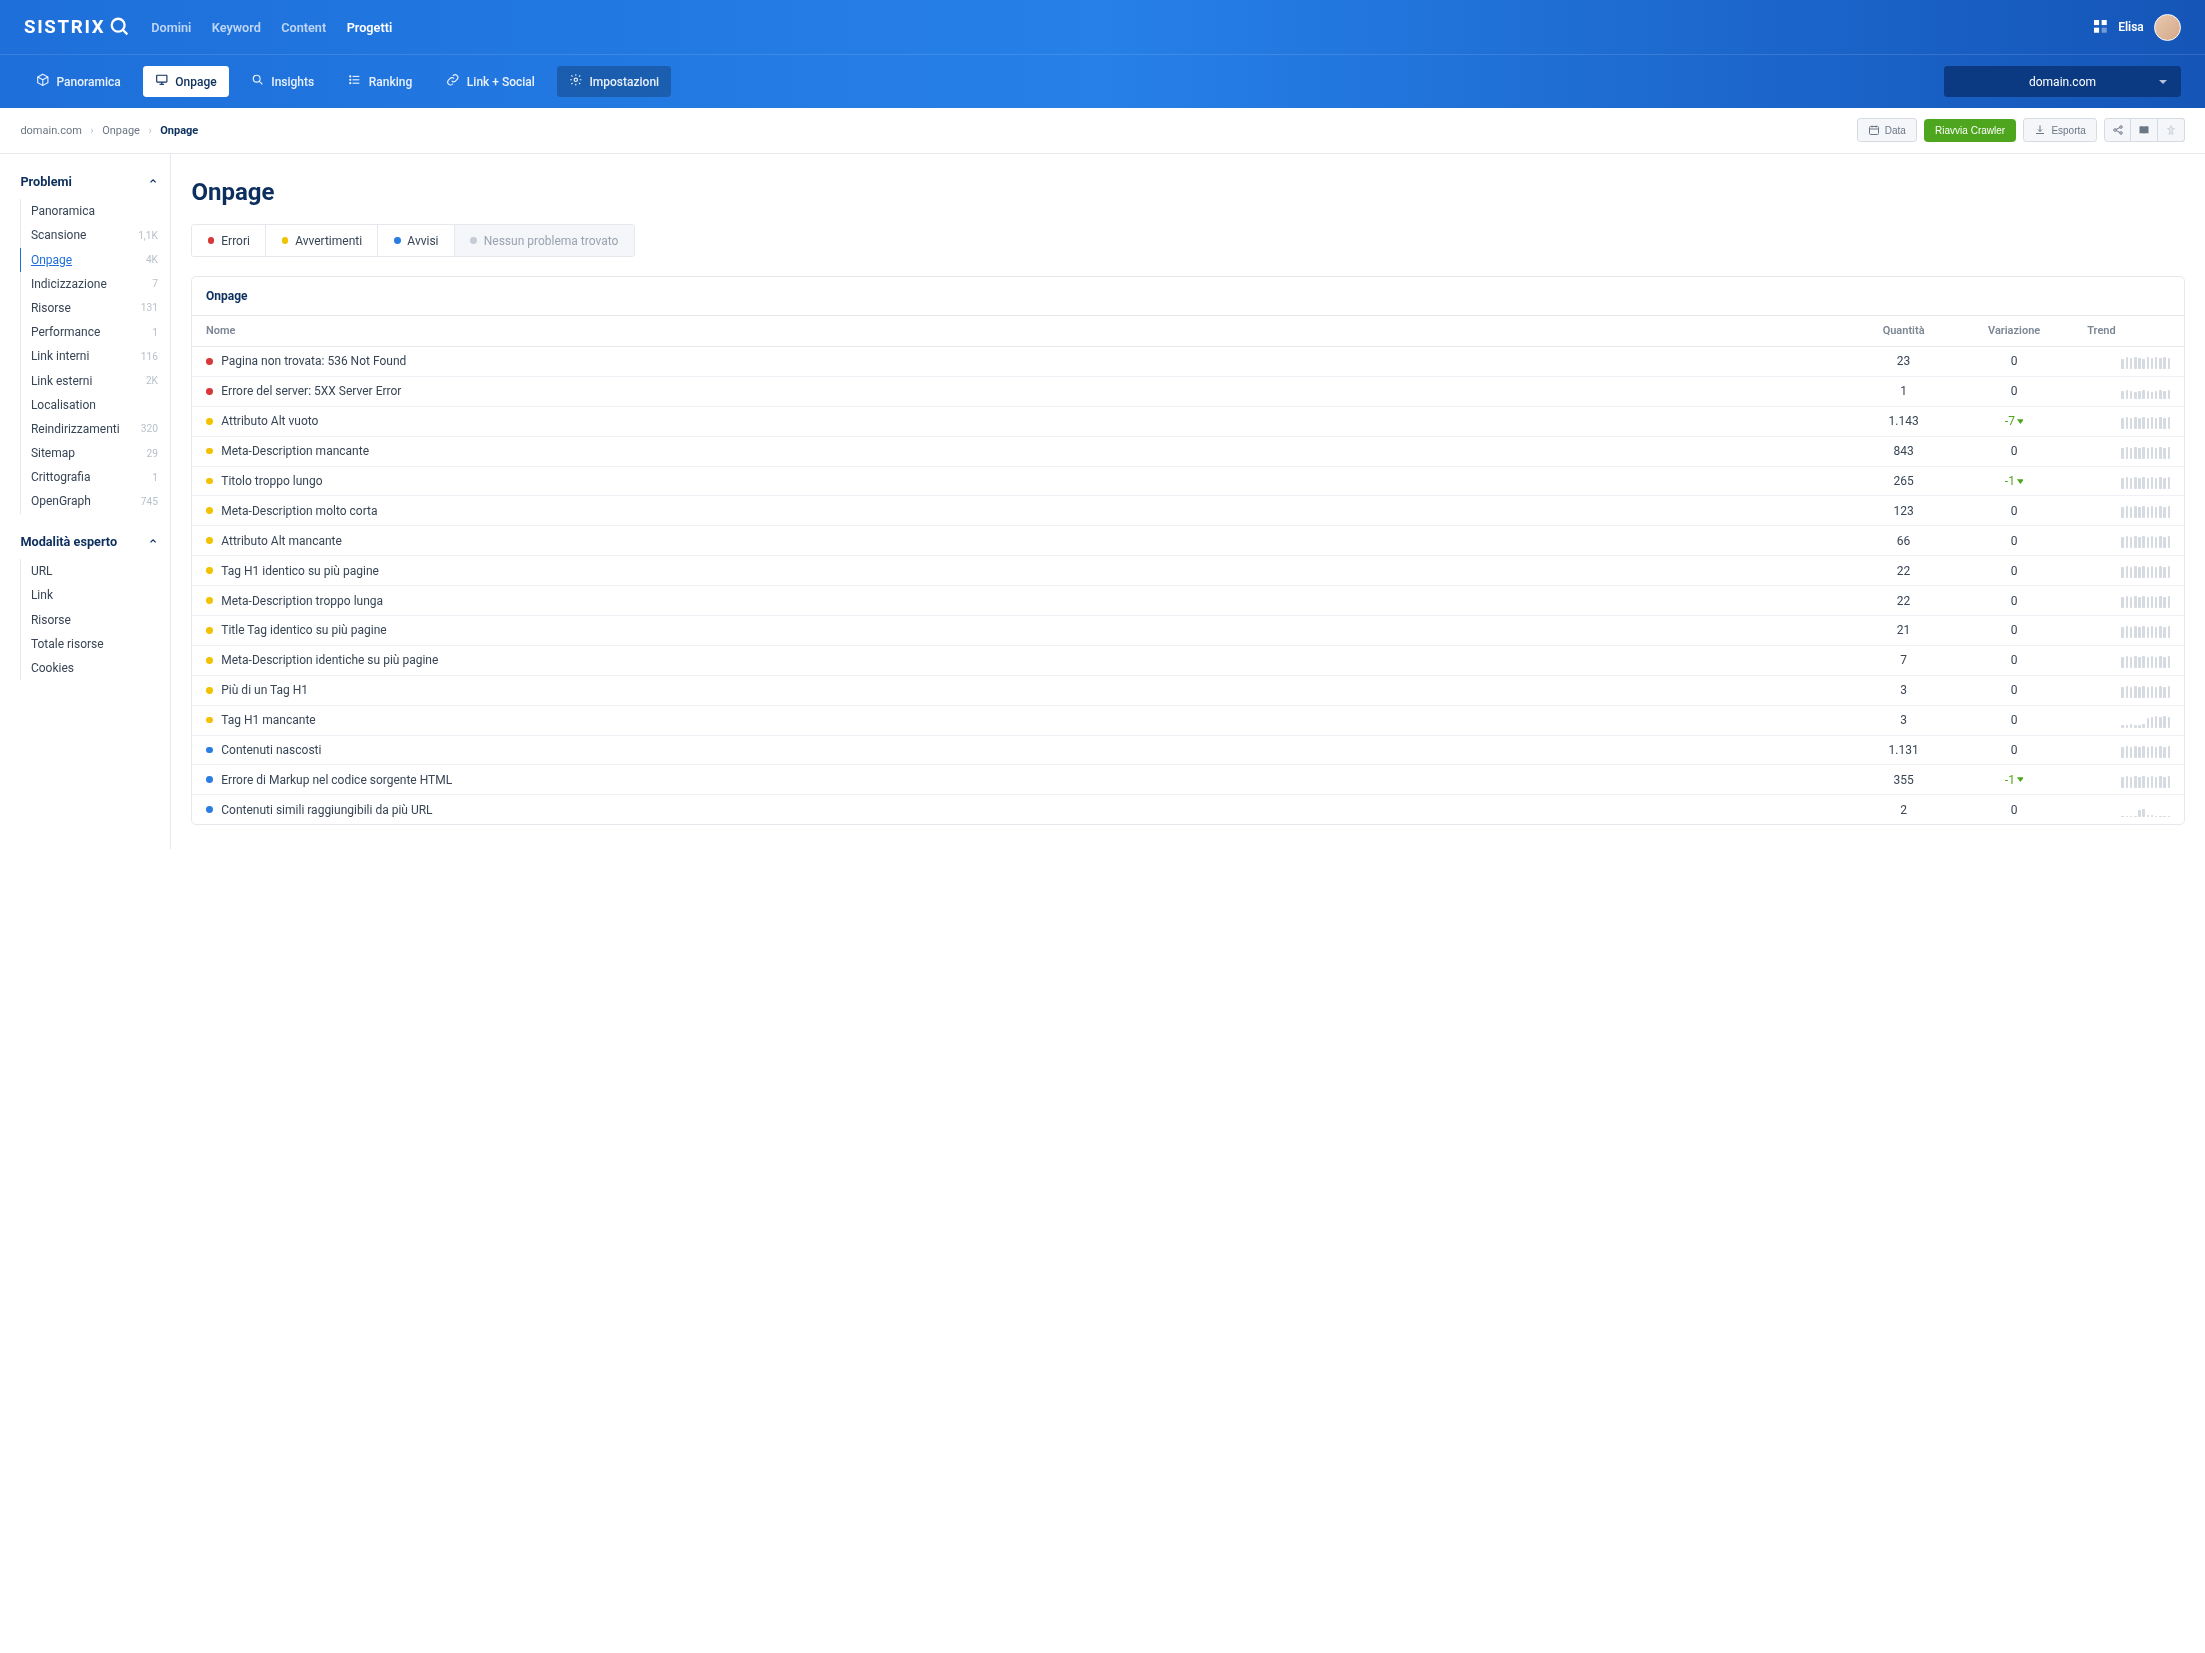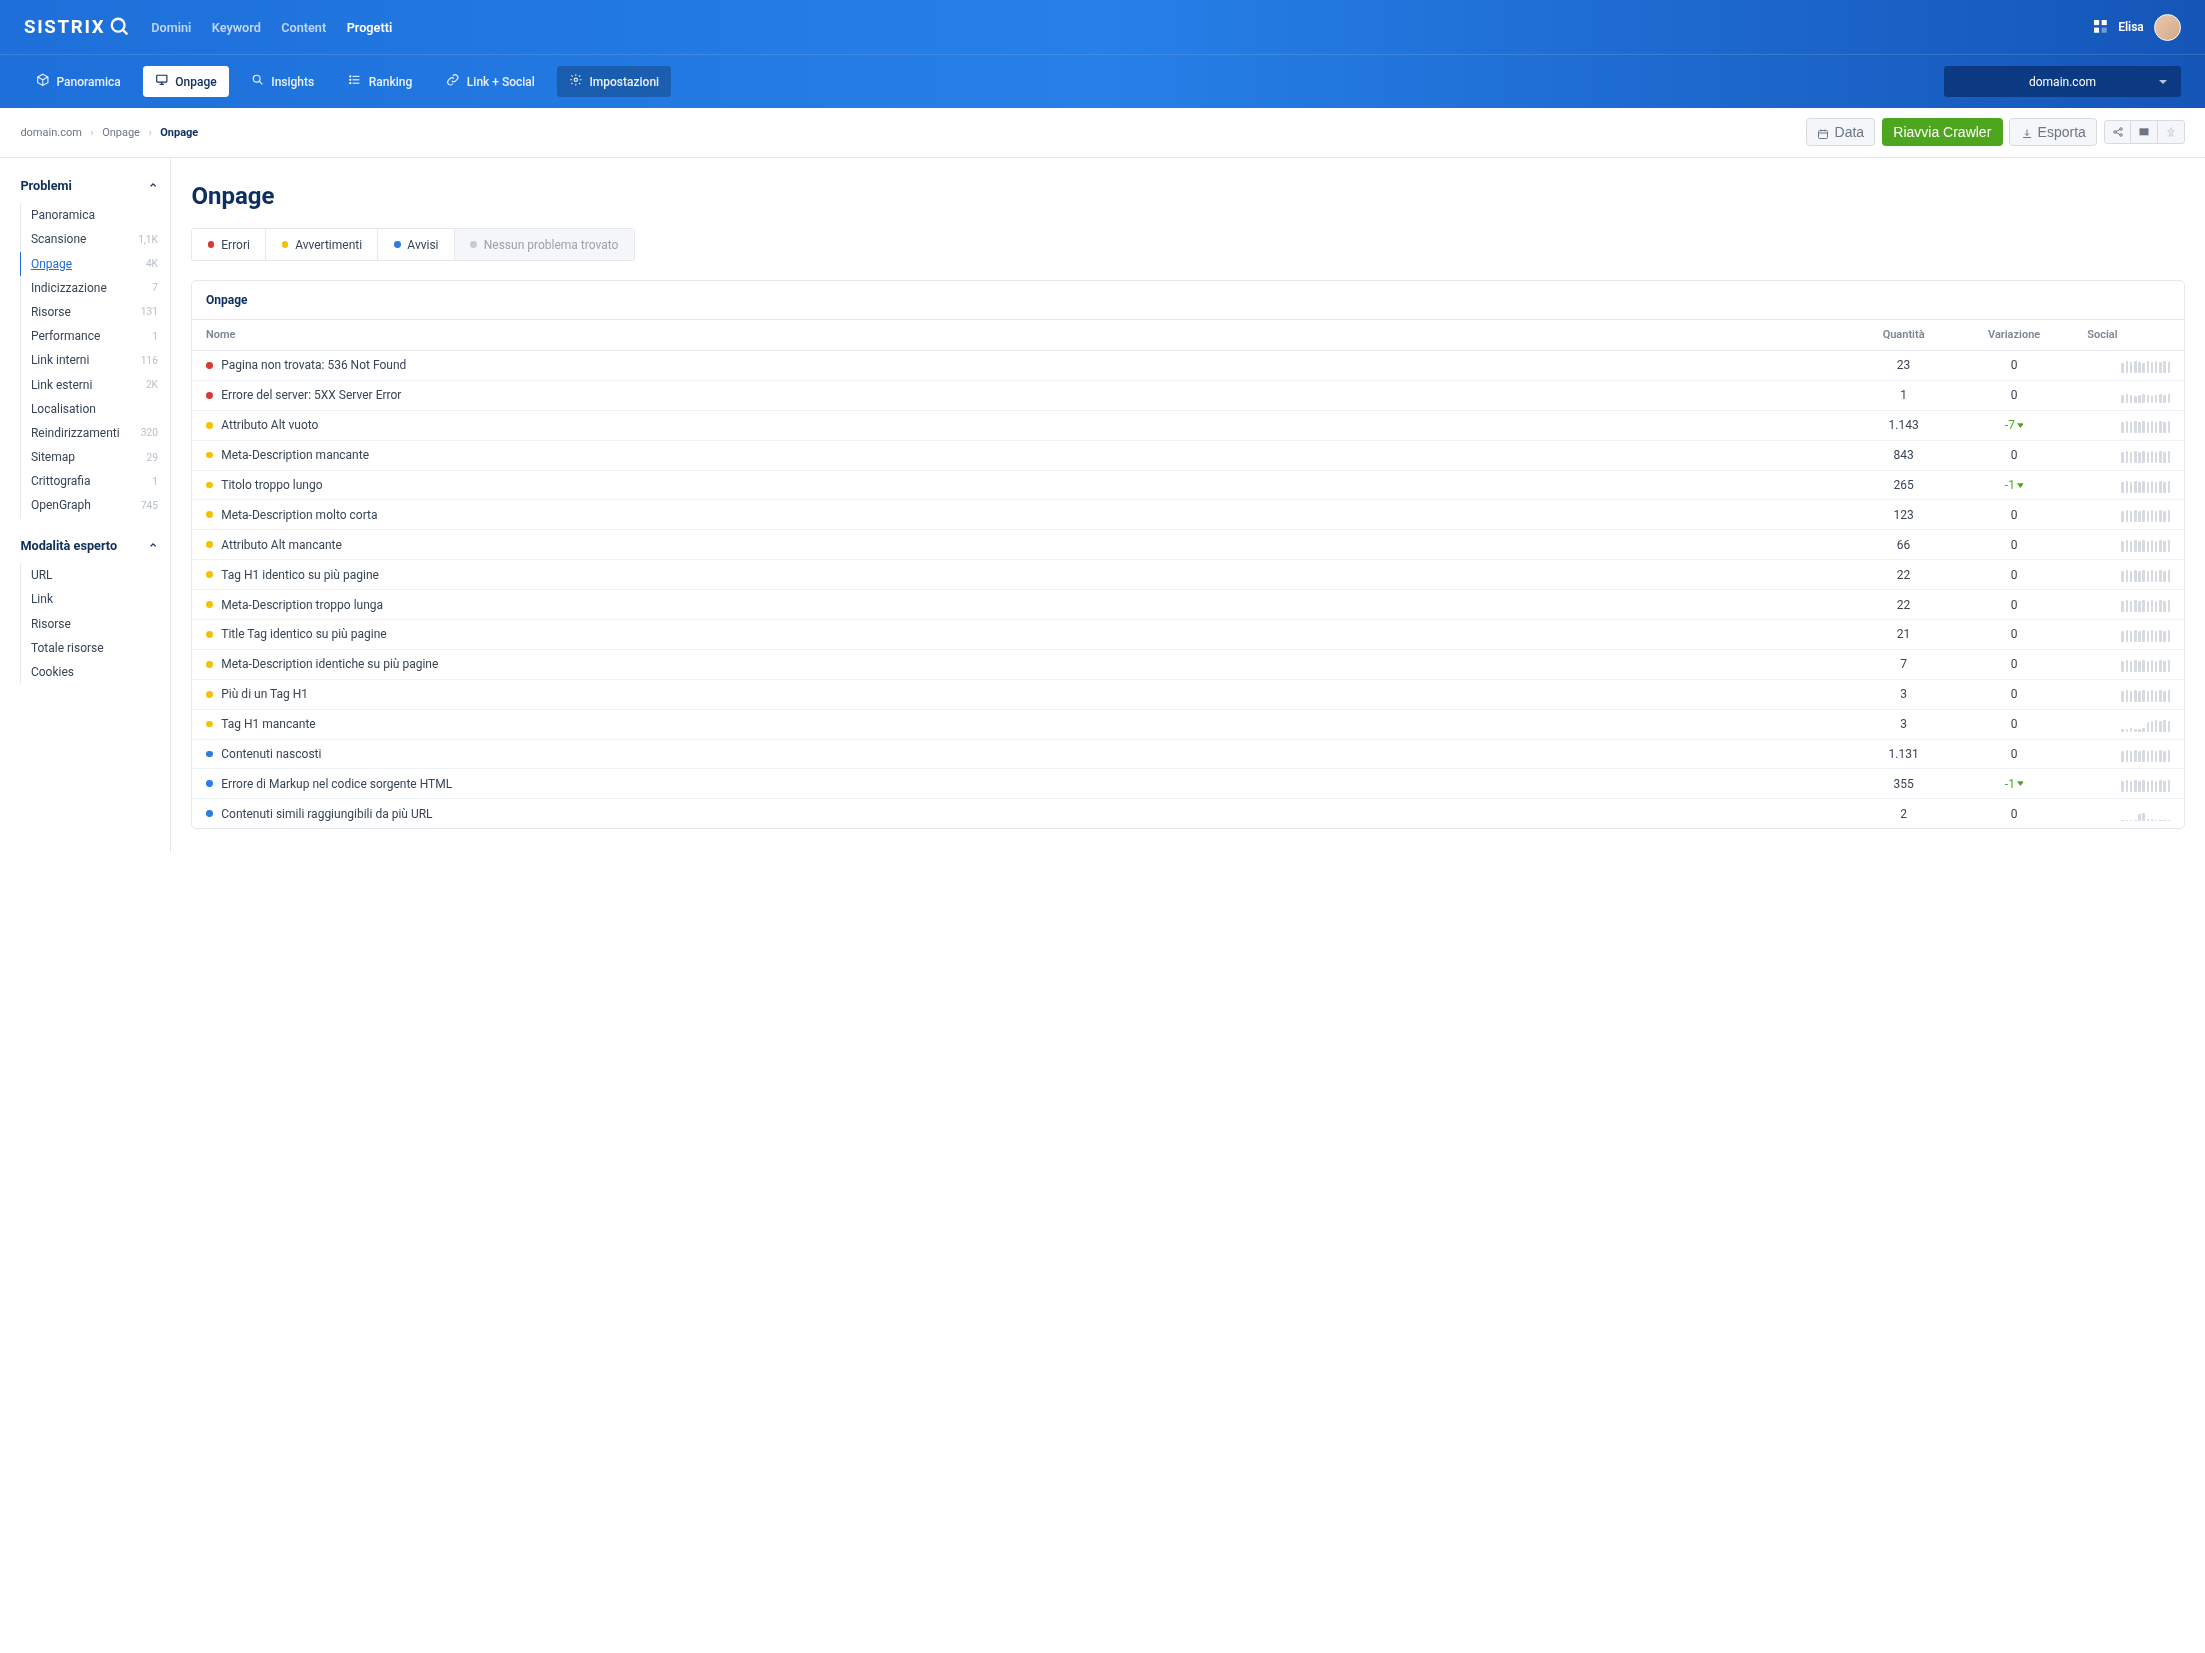--- a/index.html
+++ b/index.html
@@ -20,21 +20,21 @@
 .subnav-item.active { background: #fff; color: #0c2f5e; }
 .subnav-item.dark { background: rgba(0,0,0,0.22); }
 .domain-pill { margin-left: auto; background: #0b3a82; color: #fff; padding: 8.5px 41px 8.5px 41px; border-radius: 3.4px; font-size: 12px; position: relative; min-width: 237px; text-align: center; }
 .domain-pill::after { content: ""; position: absolute; right: 13.6px; top: 50%; transform: translateY(-50%); border-left: 4.2px solid transparent; border-right: 4.2px solid transparent; border-top: 4.2px solid rgba(255,255,255,0.7); }
 
 .toolbar { display: flex; align-items: center; padding: 10.2px 20.4px; gap: 6.8px; border-bottom: 0.8px solid #e5e8ec; }
 .breadcrumb { display: flex; align-items: center; gap: 8.5px; color: #6b7785; font-size: 11px; }
 .breadcrumb .sep { color: #b8c0cb; }
 .breadcrumb .current { color: #0c2f5e; font-weight: 700; }
 .toolbar-right { margin-left: auto; display: flex; align-items: center; gap: 6.8px; }
-.btn { display: inline-flex; align-items: flex-end; gap: 5.1px; padding: 5.1px 10.2px; border-radius: 3.4px; font-size: 14px; border: 0.8px solid #d6dbe2; background: #f4f6f9; color: #6b7785; cursor: pointer; }
+.btn { display: inline-flex; align-items: center; gap: 5.1px; padding: 5.1px 10.2px; border-radius: 3.4px; font-size: 10px; border: 0.8px solid #d6dbe2; background: #f4f6f9; color: #6b7785; cursor: pointer; }
 .btn.green { background: #4ea51e; border-color: #4ea51e; color: #fff; font-weight: 500; }
 .btn-group { display: flex; }
 .btn-group .btn { border-radius: 0; border-left-width: 0; padding: 5.1px 6.8px; }
 .btn-group .btn:first-child { border-radius: 3.4px 0 0 3.4px; border-left-width: 0.8px; }
 .btn-group .btn:last-child { border-radius: 0 3.4px 3.4px 0; }
 
 .layout { display: flex; }
 .sidebar { width: 170px; padding: 15.3px 0 15.3px 20.4px; }
 .side-section { margin-bottom: 15.3px; }
 .side-title { display: flex; justify-content: space-between; align-items: center; color: #0c2f5e; font-weight: 700; font-size: 12.7px; padding: 5.1px 12px 5.1px 0; cursor: pointer; }
@@ -307,21 +307,21 @@
         </div>
       </div>
     <div class="panel">
       <div class="panel-title">Onpage</div>
       <table class="tbl">
         <thead>
             <tr>
           <th>Nome</th>
           <th class="r" style="width:102px">Quantità</th>
           <th class="r" style="width:119px">Variazione</th>
-          <th style="width:110px">Social</th>
+          <th style="width:110px">Trend</th>
         </tr>
           </thead>
         <tbody id="rows">
             <tr>
               <td>
                 <div class="name-cell">
                   <span class="dot red"></span>
                   <span>Pagina non trovata: 536 Not Found</span>
                 </div>
               </td>

